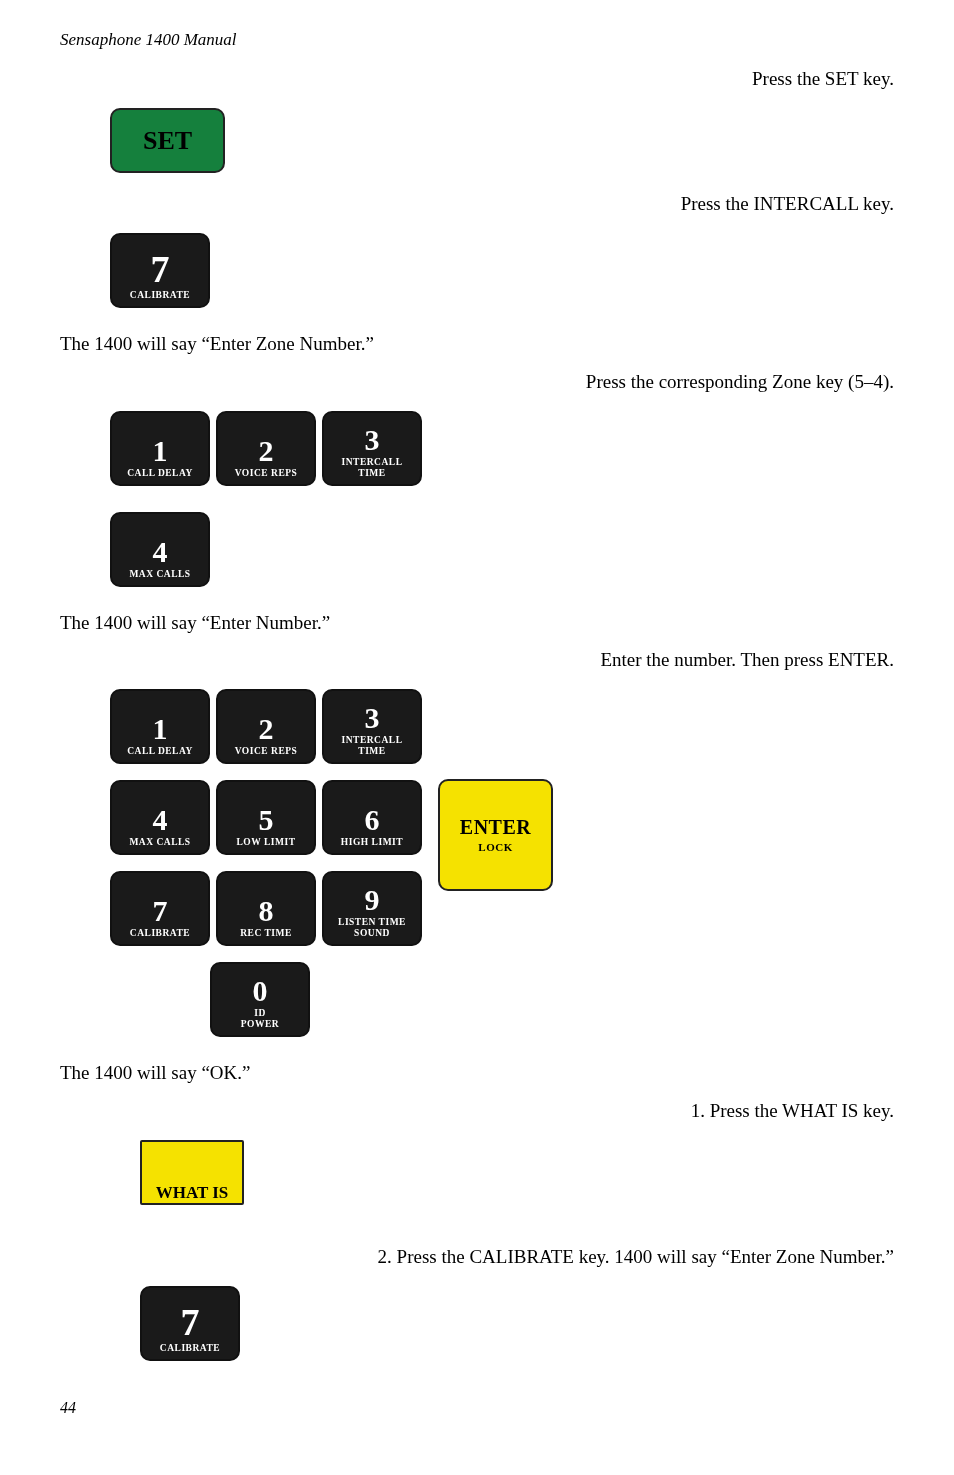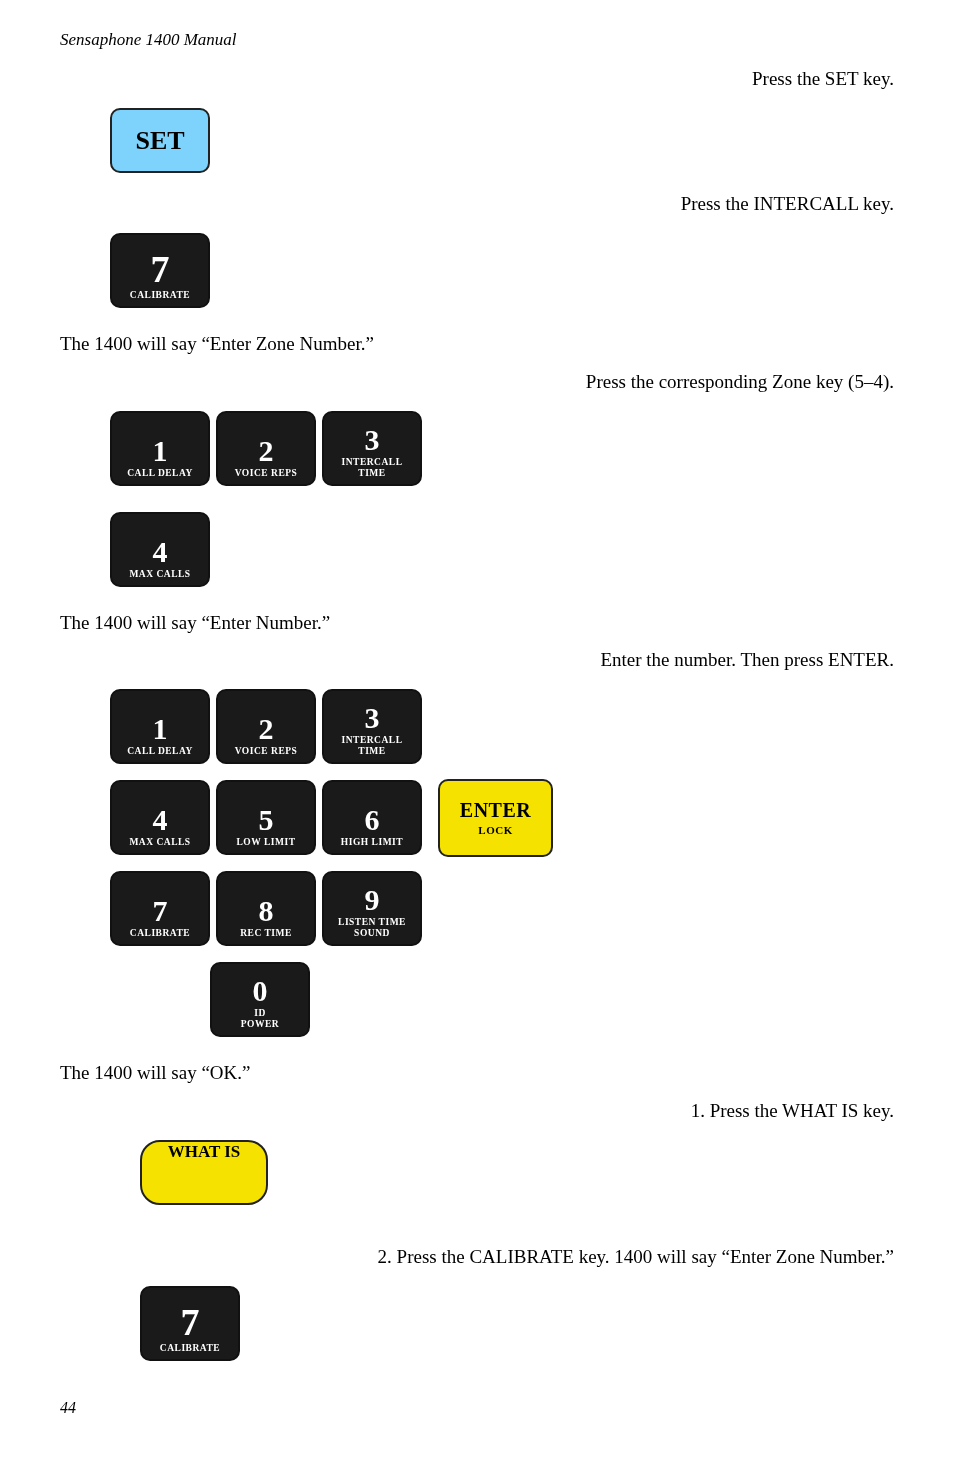--- a/index.html
+++ b/index.html
@@ -83,38 +83,38 @@
       margin: 14px 0 8px 0;
       font-size: 19px;
       line-height: 1.5;
     }
     .page-num {
       font-style: italic;
       font-size: 16px;
       margin-top: 30px;
     }
     .set-btn {
-      background: #7dd3fc;
+      background: #15803d;
       border: 2.5px solid #222;
       border-radius: 10px;
-      width: 100px;
+      width: 115px;
       height: 65px;
       display: inline-flex;
       align-items: center;
       justify-content: center;
       margin: 8px 0 8px 0;
     }
     .whatis-btn {
       background: #f5e200;
       border: 2.5px solid #222;
-      border-radius: 20px;
-      width: 128px;
+      border-radius: 2px;
+      width: 104px;
       height: 65px;
       display: inline-flex;
-      align-items: flex-start;
+      align-items: flex-end;
       justify-content: center;
       margin: 8px 0 8px 0;
     }
     .section-indent {
       margin-left: 50px;
     }
     .key-row {
       display: flex;
       align-items: flex-start;
       gap: 0;
@@ -224,21 +224,21 @@
       <div style="width:100px;"></div>
       <div class="key-btn dark">
         <span class="key-num">0</span>
         <span class="key-label" style="white-space:pre-line;">ID
 POWER</span>
       </div>
     </div>
   </div>
 
   <div style="margin-top:90px;">
-    <div class="key-btn enter-btn" style="width:115px;height:78px;flex-direction:column;justify-content:center;gap:2px;">
+    <div class="key-btn enter-btn" style="width:115px;height:112px;flex-direction:column;justify-content:center;gap:2px;">
       <span class="key-label enter-label">ENTER</span>
       <span class="key-label lock-label">LOCK</span>
     </div>
   </div>
 </div>
 
 <div class="para-text">The 1400 will say “OK.”</div>
 
 <div class="step-line" style="margin-left:60px;">1. Press the WHAT IS key.</div>
 

